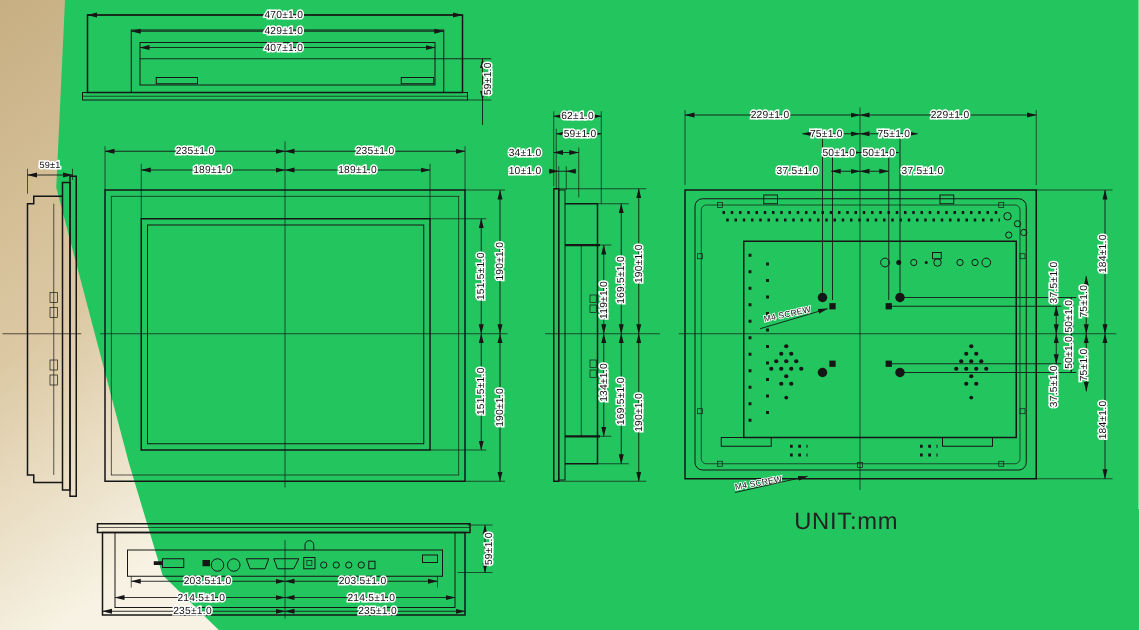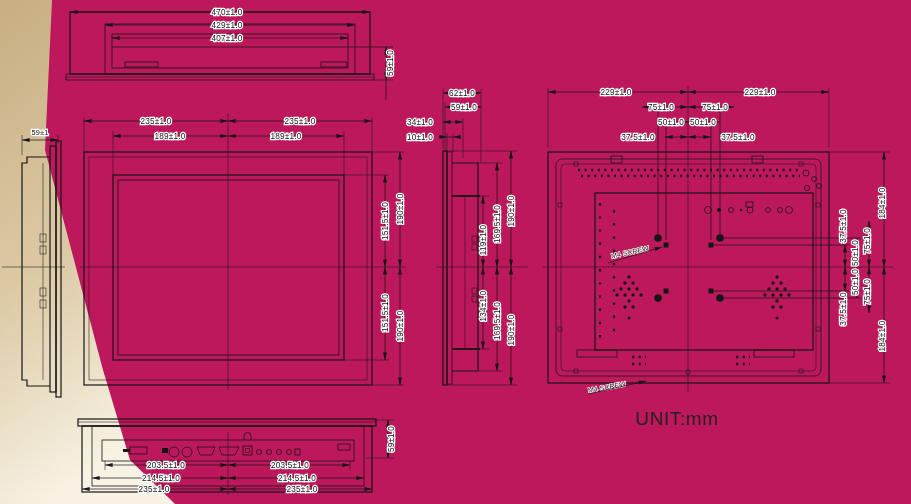--- a/index.html
+++ b/index.html
@@ -1,16 +1,16 @@
 <!DOCTYPE html>
 <html><head>
 <meta charset="utf-8">
 <style>
   html,body{margin:0;padding:0;background:#fff;}
-  #canvas{position:relative;width:911px;height:504px;background:#be185d;overflow:hidden;
+  #canvas{position:relative;width:911px;height:504px;background:#22c55e;overflow:hidden;
           font-family:"Liberation Sans",sans-serif;}
   svg{position:absolute;left:0;top:0;}
   .o  {fill:none;stroke:#161616;stroke-width:1.2;stroke-linejoin:miter;}
   .o2 {fill:none;stroke:#161616;stroke-width:.8;}
   .o3 {fill:none;stroke:#161616;stroke-width:.55;}
   .t  {fill:none;stroke:#161616;stroke-width:1.8;}
   .x  {fill:none;stroke:#161616;stroke-width:.55;}
   .ld {fill:none;stroke:#161616;stroke-width:.7;}
   .f  {fill:#161616;stroke:none;}
   .dim{fill:none;stroke:#161616;stroke-width:.7;marker-start:url(#ar);marker-end:url(#ar);}

